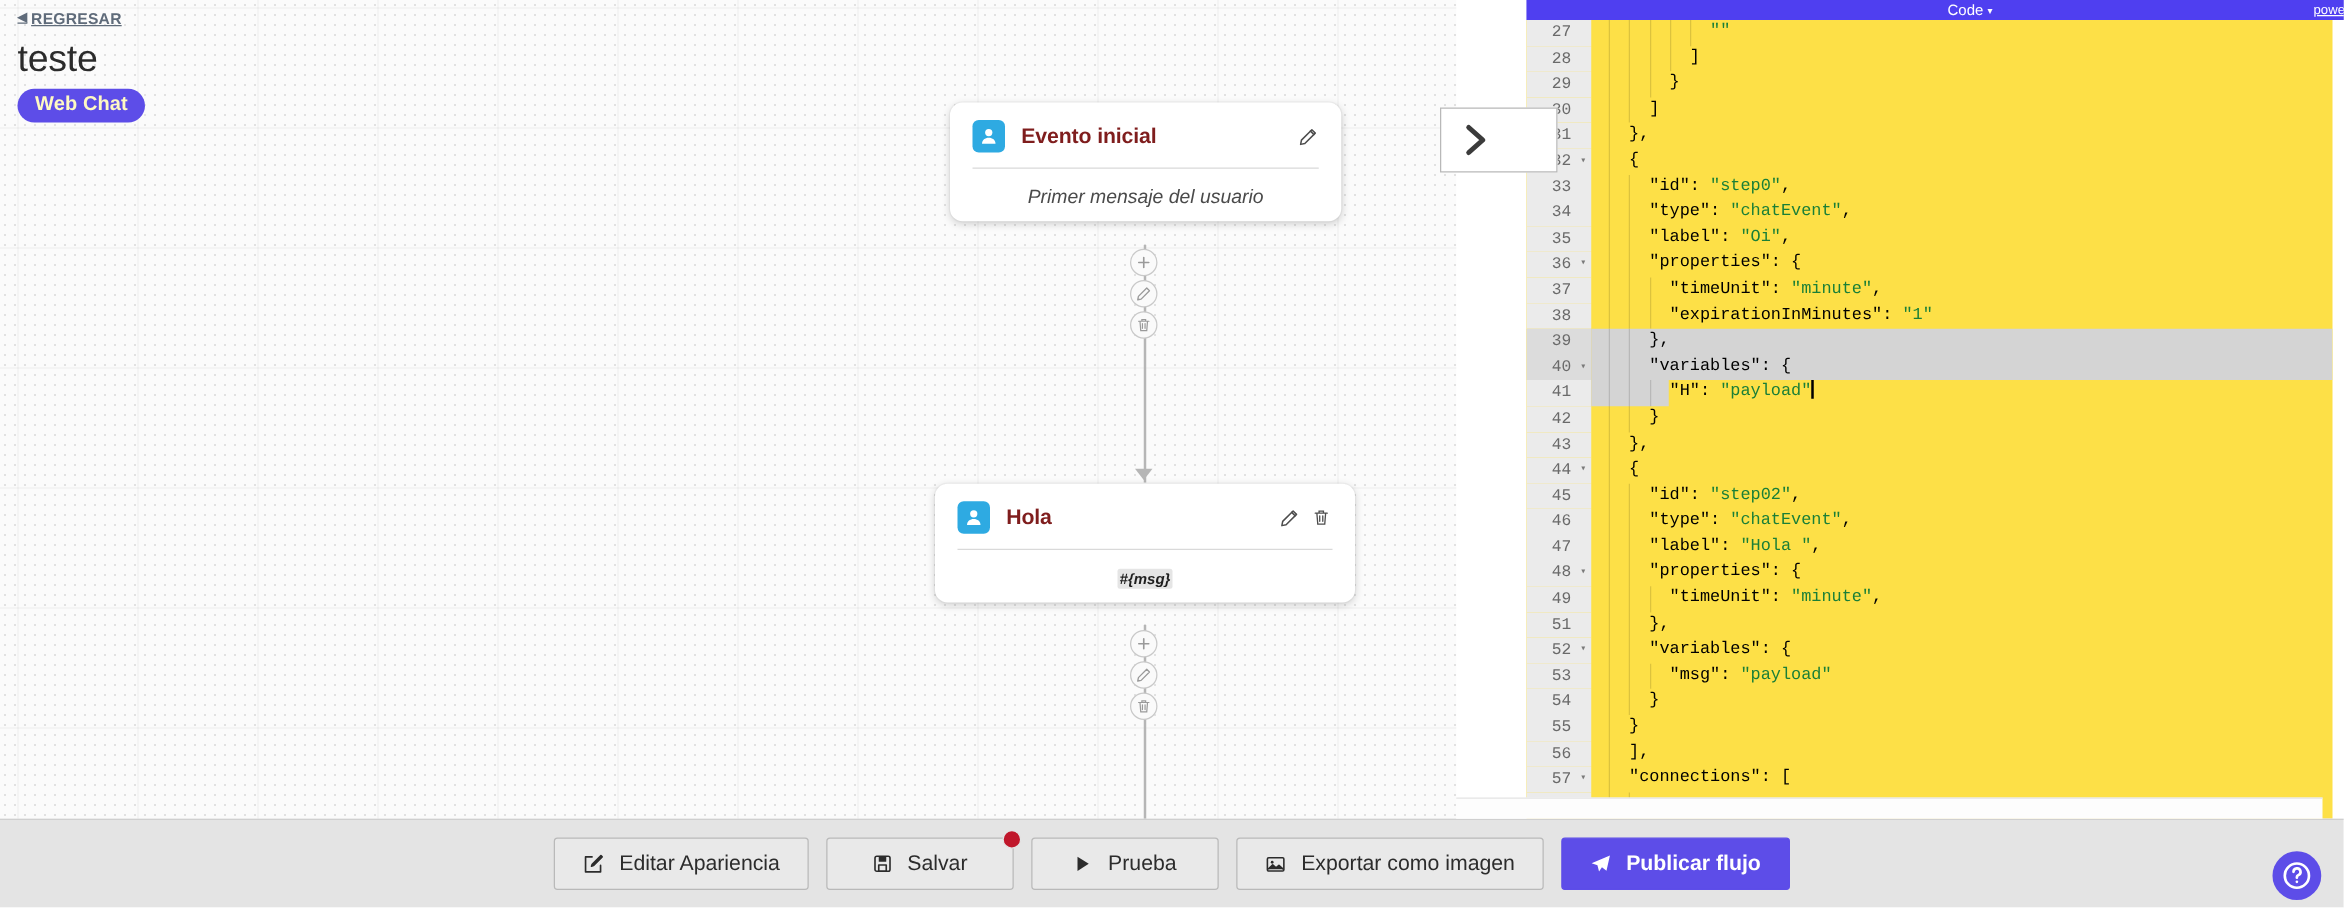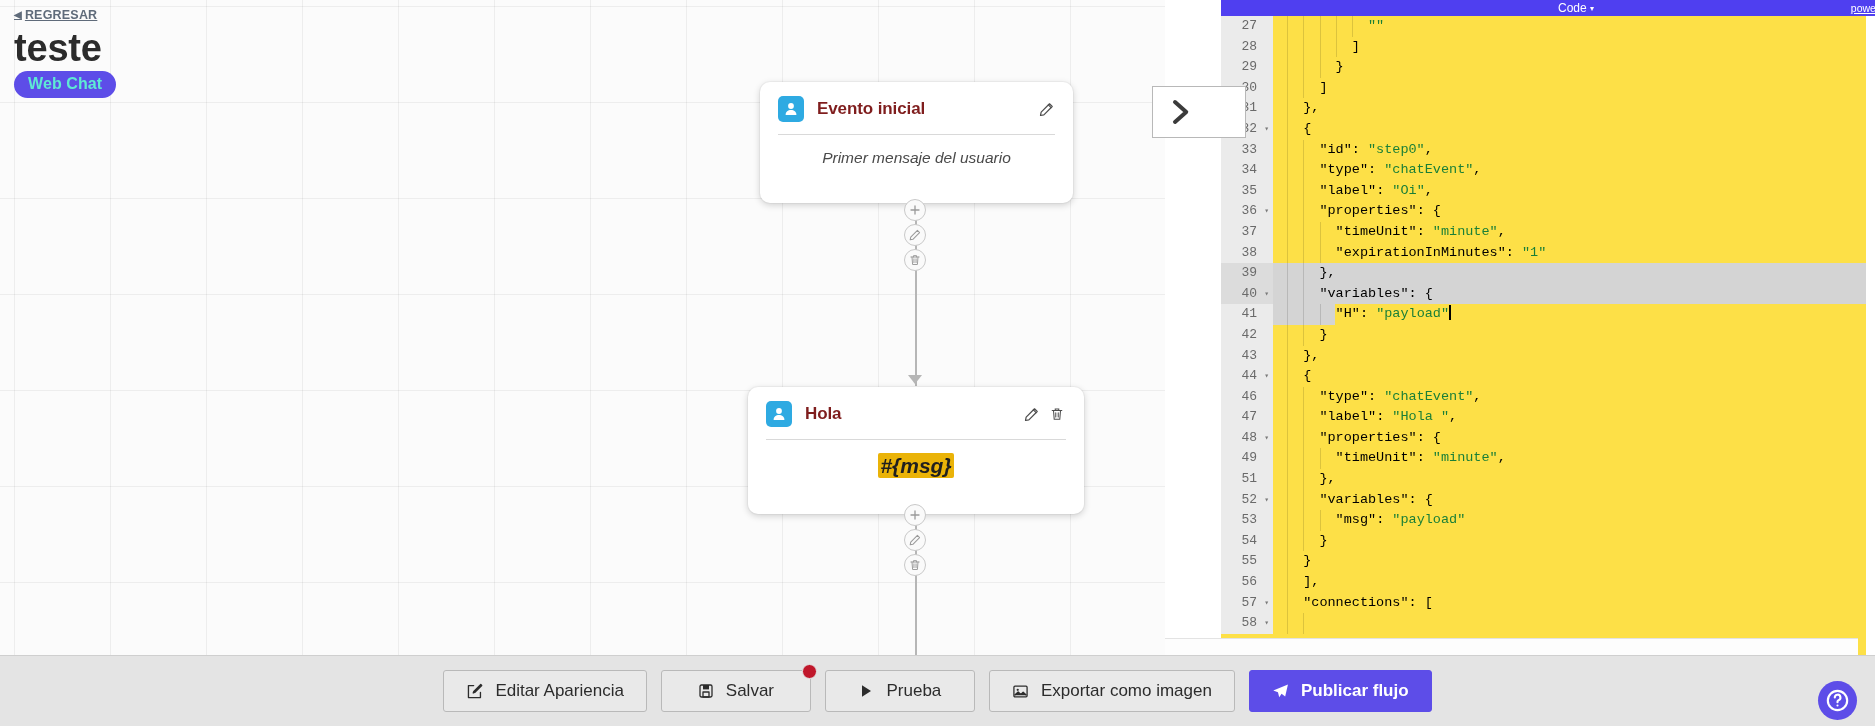--- a/index.html
+++ b/index.html
@@ -29,26 +29,26 @@
   #flow-header { position: absolute; left: 14px; top: 4px; }
   #back-link {
     display: inline-flex; align-items: center; gap: 3px;
     color: #5f6b7a; font-size: 12.5px; font-weight: 700;
     letter-spacing: .2px; text-decoration: underline; cursor: pointer;
     padding: 2px 0;
   }
   #back-link .chev { font-size: 10px; line-height: 1; }
   #flow-title {
     margin-top: 7px;
-    font-size: 38px; line-height: 34px; font-weight: 700;
+    font-size: 30px; line-height: 34px; font-weight: 400;
     color: #2b2b2b; letter-spacing: -0.2px;
   }
   #channel-badge {
     display: inline-block; margin-top: 6px;
-    background: #5d4de8; color: #5eead4;
+    background: #5d4de8; color: #fef9c3;
     font-size: 16px; font-weight: 700;
     padding: 4px 14px 5px; border-radius: 16px;
     letter-spacing: .1px;
   }
 
   
   .node {
     position: absolute;
     background: #fff;
     border-radius: 10px;
@@ -71,31 +71,31 @@
     font-size: 17px; font-weight: 700; color: #7f1d1d;
     letter-spacing: -0.1px;
   }
   .node-act {
     width: 22px; height: 22px; margin-left: 4px;
     display: flex; align-items: center; justify-content: center;
     cursor: pointer; color: #5a5a5a;
   }
   .node-sep { height: 1px; background: #d9d9d9; margin: 0 18px; }
   .node-body {
-    padding: 14px 18px 36px;
+    padding: 14px 18px 10px;
     text-align: center;
     font-size: 15.5px;
     color: #3c3c3c;
   }
   .node-body.italic { font-style: italic; color: #4a4a4a; }
   .var-chip {
     font-style: italic; font-weight: 700;
-    background: #eab308; color: #1f1f1f;
+    background: #e5e5e5; color: #1f1f1f;
     padding: 1px 2px; border-radius: 2px;
-    font-size: 21px;
+    font-size: 12px;
   }
 
   
   .conn-line {
     position: absolute; width: 2px; background: #b6b6b6; z-index: 1;
   }
   .conn-arrow {
     position: absolute; width: 0; height: 0;
     border-left: 7px solid transparent;
     border-right: 7px solid transparent;
@@ -360,20 +360,21 @@
         <div class="code-row"><div class="gutter-cell">35</div><div class="code-cell"><span class="indent-guide" style="left: 14px;"></span><span class="indent-guide" style="left: 30.28px;"></span><span>    <span class="tok-key">"label"</span>: <span class="tok-str">"Oi"</span>,</span></div></div>
         <div class="code-row"><div class="gutter-cell">36<span class="fold">▾</span></div><div class="code-cell"><span class="indent-guide" style="left: 14px;"></span><span class="indent-guide" style="left: 30.28px;"></span><span>    <span class="tok-key">"properties"</span>: {</span></div></div>
         <div class="code-row"><div class="gutter-cell">37</div><div class="code-cell"><span class="indent-guide" style="left: 14px;"></span><span class="indent-guide" style="left: 30.28px;"></span><span class="indent-guide" style="left: 46.56px;"></span><span>      <span class="tok-key">"timeUnit"</span>: <span class="tok-str">"minute"</span>,</span></div></div>
         <div class="code-row"><div class="gutter-cell">38</div><div class="code-cell"><span class="indent-guide" style="left: 14px;"></span><span class="indent-guide" style="left: 30.28px;"></span><span class="indent-guide" style="left: 46.56px;"></span><span>      <span class="tok-key">"expirationInMinutes"</span>: <span class="tok-str">"1"</span></span></div></div>
         <div class="code-row sel"><div class="gutter-cell">39</div><div class="code-cell"><span class="indent-guide" style="left: 14px;"></span><span class="indent-guide" style="left: 30.28px;"></span><span>    },</span></div></div>
         <div class="code-row sel"><div class="gutter-cell">40<span class="fold">▾</span></div><div class="code-cell"><span class="indent-guide" style="left: 14px;"></span><span class="indent-guide" style="left: 30.28px;"></span><span>    <span class="tok-key">"variables"</span>: {</span></div></div>
         <div class="code-row sel-partial"><div class="gutter-cell">41</div><div class="code-cell"><span class="indent-guide" style="left: 14px;"></span><span class="indent-guide" style="left: 30.28px;"></span><span class="indent-guide" style="left: 46.56px;"></span><span>      <span class="tok-key">"H"</span>: <span class="tok-str">"payload"</span></span><span class="caret-bar"></span></div></div>
         <div class="code-row"><div class="gutter-cell">42</div><div class="code-cell"><span class="indent-guide" style="left: 14px;"></span><span class="indent-guide" style="left: 30.28px;"></span><span>    }</span></div></div>
         <div class="code-row"><div class="gutter-cell">43</div><div class="code-cell"><span class="indent-guide" style="left: 14px;"></span><span>  },</span></div></div>
         <div class="code-row"><div class="gutter-cell">44<span class="fold">▾</span></div><div class="code-cell"><span class="indent-guide" style="left: 14px;"></span><span>  {</span></div></div>
+        <div class="code-row"><div class="gutter-cell">45</div><div class="code-cell"><span class="indent-guide" style="left: 14px;"></span><span class="indent-guide" style="left: 30.28px;"></span><span>    <span class="tok-key">"id"</span>: <span class="tok-str">"step02"</span>,</span></div></div>
         <div class="code-row"><div class="gutter-cell">46</div><div class="code-cell"><span class="indent-guide" style="left: 14px;"></span><span class="indent-guide" style="left: 30.28px;"></span><span>    <span class="tok-key">"type"</span>: <span class="tok-str">"chatEvent"</span>,</span></div></div>
         <div class="code-row"><div class="gutter-cell">47</div><div class="code-cell"><span class="indent-guide" style="left: 14px;"></span><span class="indent-guide" style="left: 30.28px;"></span><span>    <span class="tok-key">"label"</span>: <span class="tok-str">"Hola "</span>,</span></div></div>
         <div class="code-row"><div class="gutter-cell">48<span class="fold">▾</span></div><div class="code-cell"><span class="indent-guide" style="left: 14px;"></span><span class="indent-guide" style="left: 30.28px;"></span><span>    <span class="tok-key">"properties"</span>: {</span></div></div>
         <div class="code-row"><div class="gutter-cell">49</div><div class="code-cell"><span class="indent-guide" style="left: 14px;"></span><span class="indent-guide" style="left: 30.28px;"></span><span class="indent-guide" style="left: 46.56px;"></span><span>      <span class="tok-key">"timeUnit"</span>: <span class="tok-str">"minute"</span>,</span></div></div>
         <div class="code-row"><div class="gutter-cell">51</div><div class="code-cell"><span class="indent-guide" style="left: 14px;"></span><span class="indent-guide" style="left: 30.28px;"></span><span>    },</span></div></div>
         <div class="code-row"><div class="gutter-cell">52<span class="fold">▾</span></div><div class="code-cell"><span class="indent-guide" style="left: 14px;"></span><span class="indent-guide" style="left: 30.28px;"></span><span>    <span class="tok-key">"variables"</span>: {</span></div></div>
         <div class="code-row"><div class="gutter-cell">53</div><div class="code-cell"><span class="indent-guide" style="left: 14px;"></span><span class="indent-guide" style="left: 30.28px;"></span><span class="indent-guide" style="left: 46.56px;"></span><span>      <span class="tok-key">"msg"</span>: <span class="tok-str">"payload"</span></span></div></div>
         <div class="code-row"><div class="gutter-cell">54</div><div class="code-cell"><span class="indent-guide" style="left: 14px;"></span><span class="indent-guide" style="left: 30.28px;"></span><span>    }</span></div></div>
         <div class="code-row"><div class="gutter-cell">55</div><div class="code-cell"><span class="indent-guide" style="left: 14px;"></span><span>  }</span></div></div>
         <div class="code-row"><div class="gutter-cell">56</div><div class="code-cell"><span class="indent-guide" style="left: 14px;"></span><span>  ],</span></div></div>

